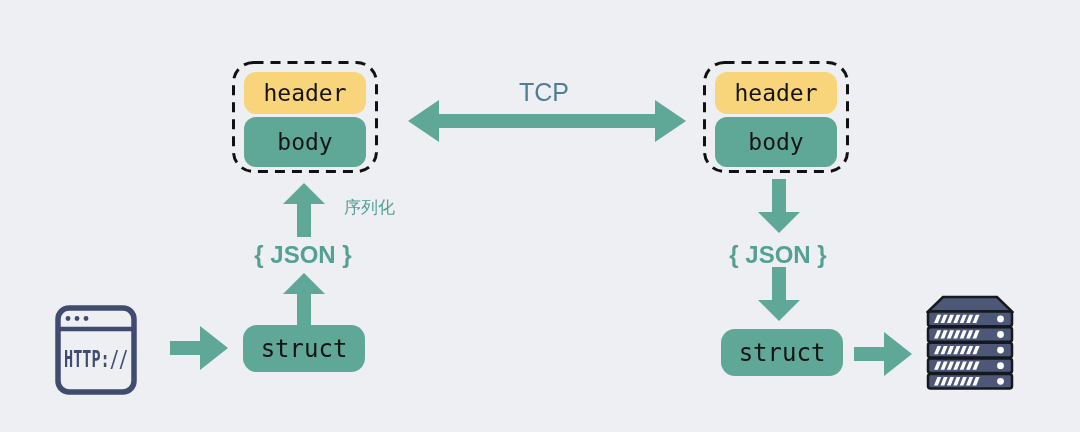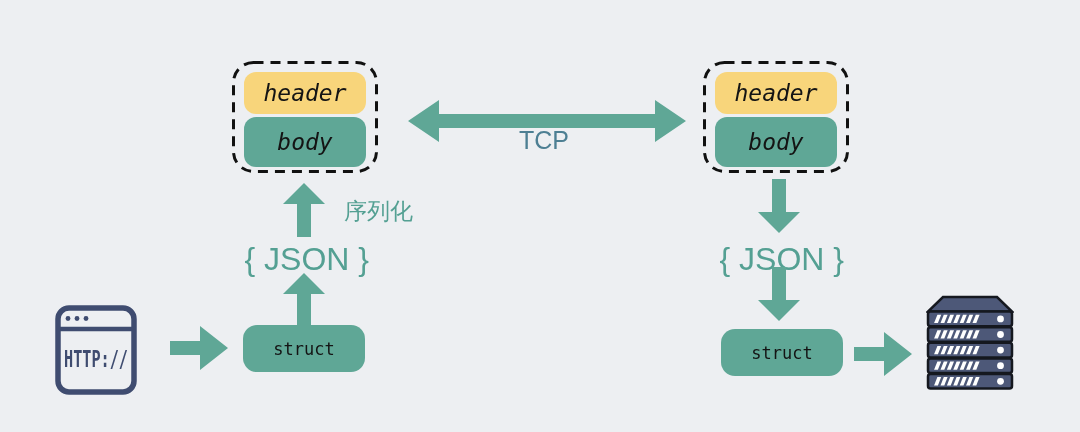--- a/index.html
+++ b/index.html
@@ -7,35 +7,35 @@
     --server-fill:#4d5878; --label-teal:#54a093; --tcp-blue:#4d7f93;
     --box-text:#141414; --dash-border:#111111;
   }
   html,body{margin:0;padding:0;background:#fff;}
   .stage{position:relative;width:1080px;height:432px;background:var(--background);
          font-family:"Liberation Sans",sans-serif;overflow:hidden;}
   .abs{position:absolute;}
 
   
   .packet{width:146px;height:112px;box-sizing:border-box;display:flex;flex-direction:column;
-          align-items:center;padding-top:11px;gap:3px;font-style:italic;}
+          align-items:center;padding-top:11px;gap:3px;}
   .dashrect{fill:none;stroke:var(--dash-border);stroke-width:3;stroke-dasharray:10 7;}
   .pill{width:122px;display:flex;align-items:center;justify-content:center;
         font-family:"DejaVu Sans Mono",monospace;font-size:23px;color:var(--box-text);
         position:relative;z-index:1;}
   .pill-header{background:var(--yellow);height:42px;border-radius:12px;}
   .pill-body{background:var(--teal);height:50px;border-radius:12px;}
 
   .struct-box{width:122px;height:47px;background:var(--teal);border-radius:14px;
         display:flex;align-items:center;justify-content:center;
-        font-family:"DejaVu Sans Mono",monospace;font-size:17px;color:var(--box-text);}
+        font-family:"DejaVu Sans Mono",monospace;font-size:24px;color:var(--box-text);}
 
-  .json-lbl{color:var(--label-teal);font-size:32px;font-weight:400;text-align:right;width:132px;}
-  .cn-lbl{color:var(--label-teal);font-size:23px;font-weight:500;white-space:nowrap;}
-  .tcp-lbl{color:var(--tcp-blue);font-size:25px;font-weight:500;width:120px;text-align:center;margin-top:48px;}
+  .json-lbl{color:var(--label-teal);font-size:24px;font-weight:700;text-align:center;width:132px;}
+  .cn-lbl{color:var(--label-teal);font-size:17px;font-weight:500;white-space:nowrap;}
+  .tcp-lbl{color:var(--tcp-blue);font-size:25px;font-weight:500;width:120px;text-align:center;}
 
   .fill-teal{fill:var(--teal);}
   .browser-frame{fill:none;stroke:var(--navy);stroke-width:5.5;}
   .browser-line{stroke:var(--navy);stroke-width:4.5;}
   .navy-dot{fill:var(--navy);}
   .http-text{fill:var(--navy);font-family:"DejaVu Sans Mono",monospace;font-weight:bold;font-size:23px;}
   .srv-shape{fill:var(--server-fill);stroke:#15181f;stroke-width:2.5;}
   .srv-white{fill:#ffffff;}
 </style>
 </head>

